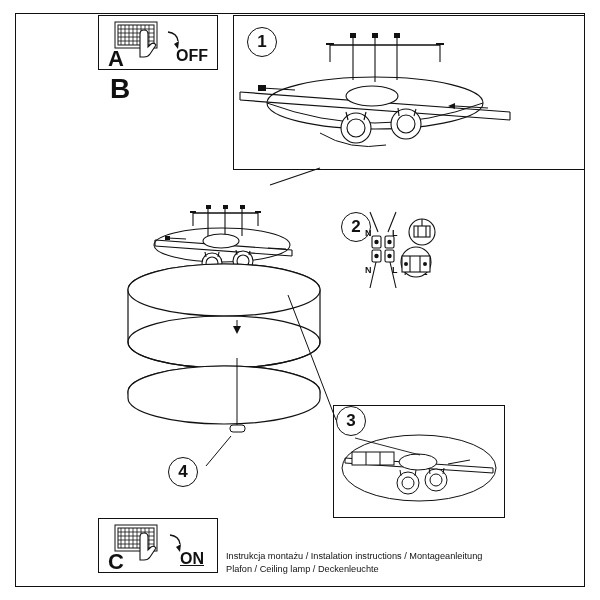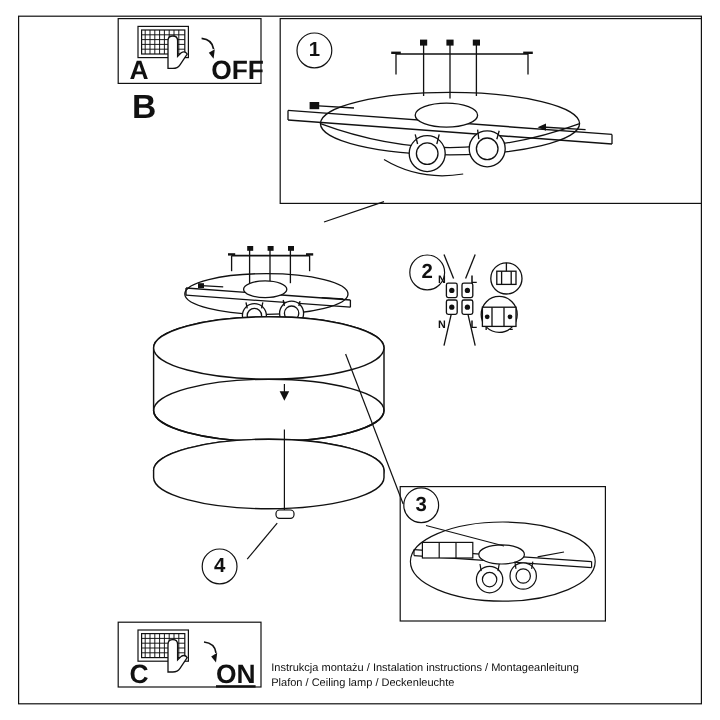--- a/index.html
+++ b/index.html
@@ -37,21 +37,21 @@
     font-size: 22px;
     font-weight: bold;
     color: #111;
     line-height: 1;
   }
   .letter.big {
     font-size: 28px;
   }
   .onoff {
     position: absolute;
-    font-size: 22px;
+    font-size: 16px;
     font-weight: bold;
     color: #111;
     line-height: 1;
   }
   .callout {
     position: absolute;
     width: 30px;
     height: 30px;
     border: 1.6px solid #111;
     border-radius: 50%;

